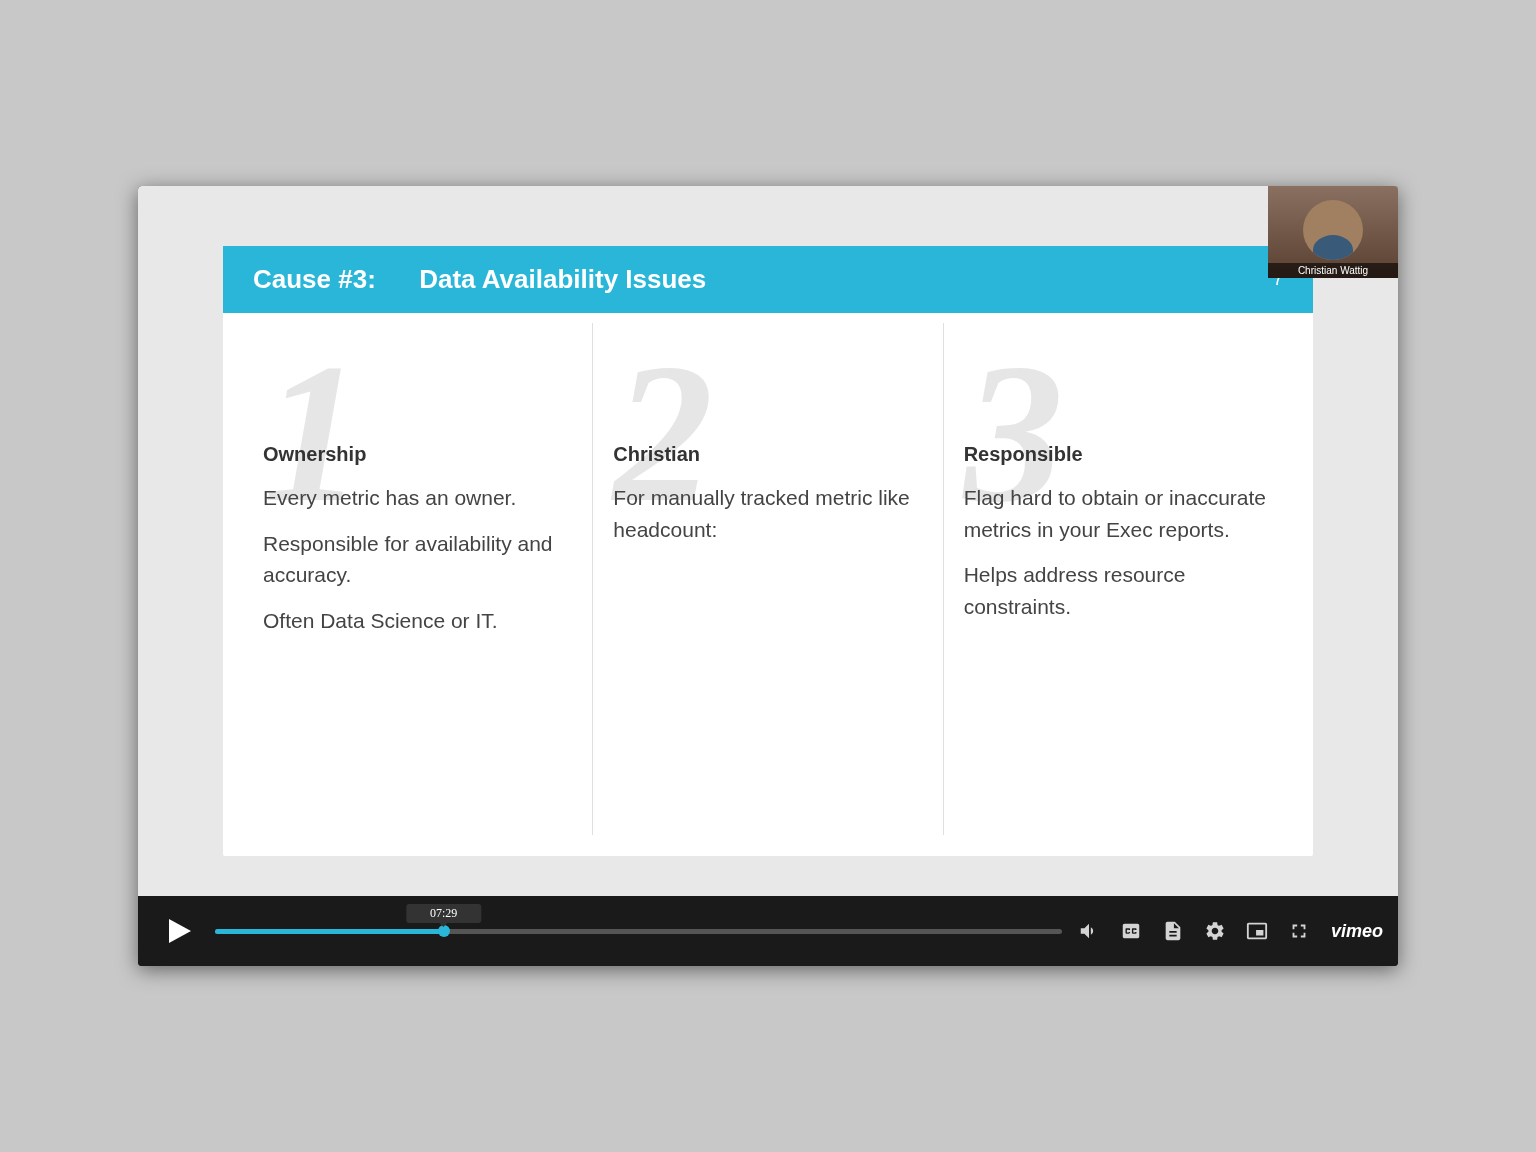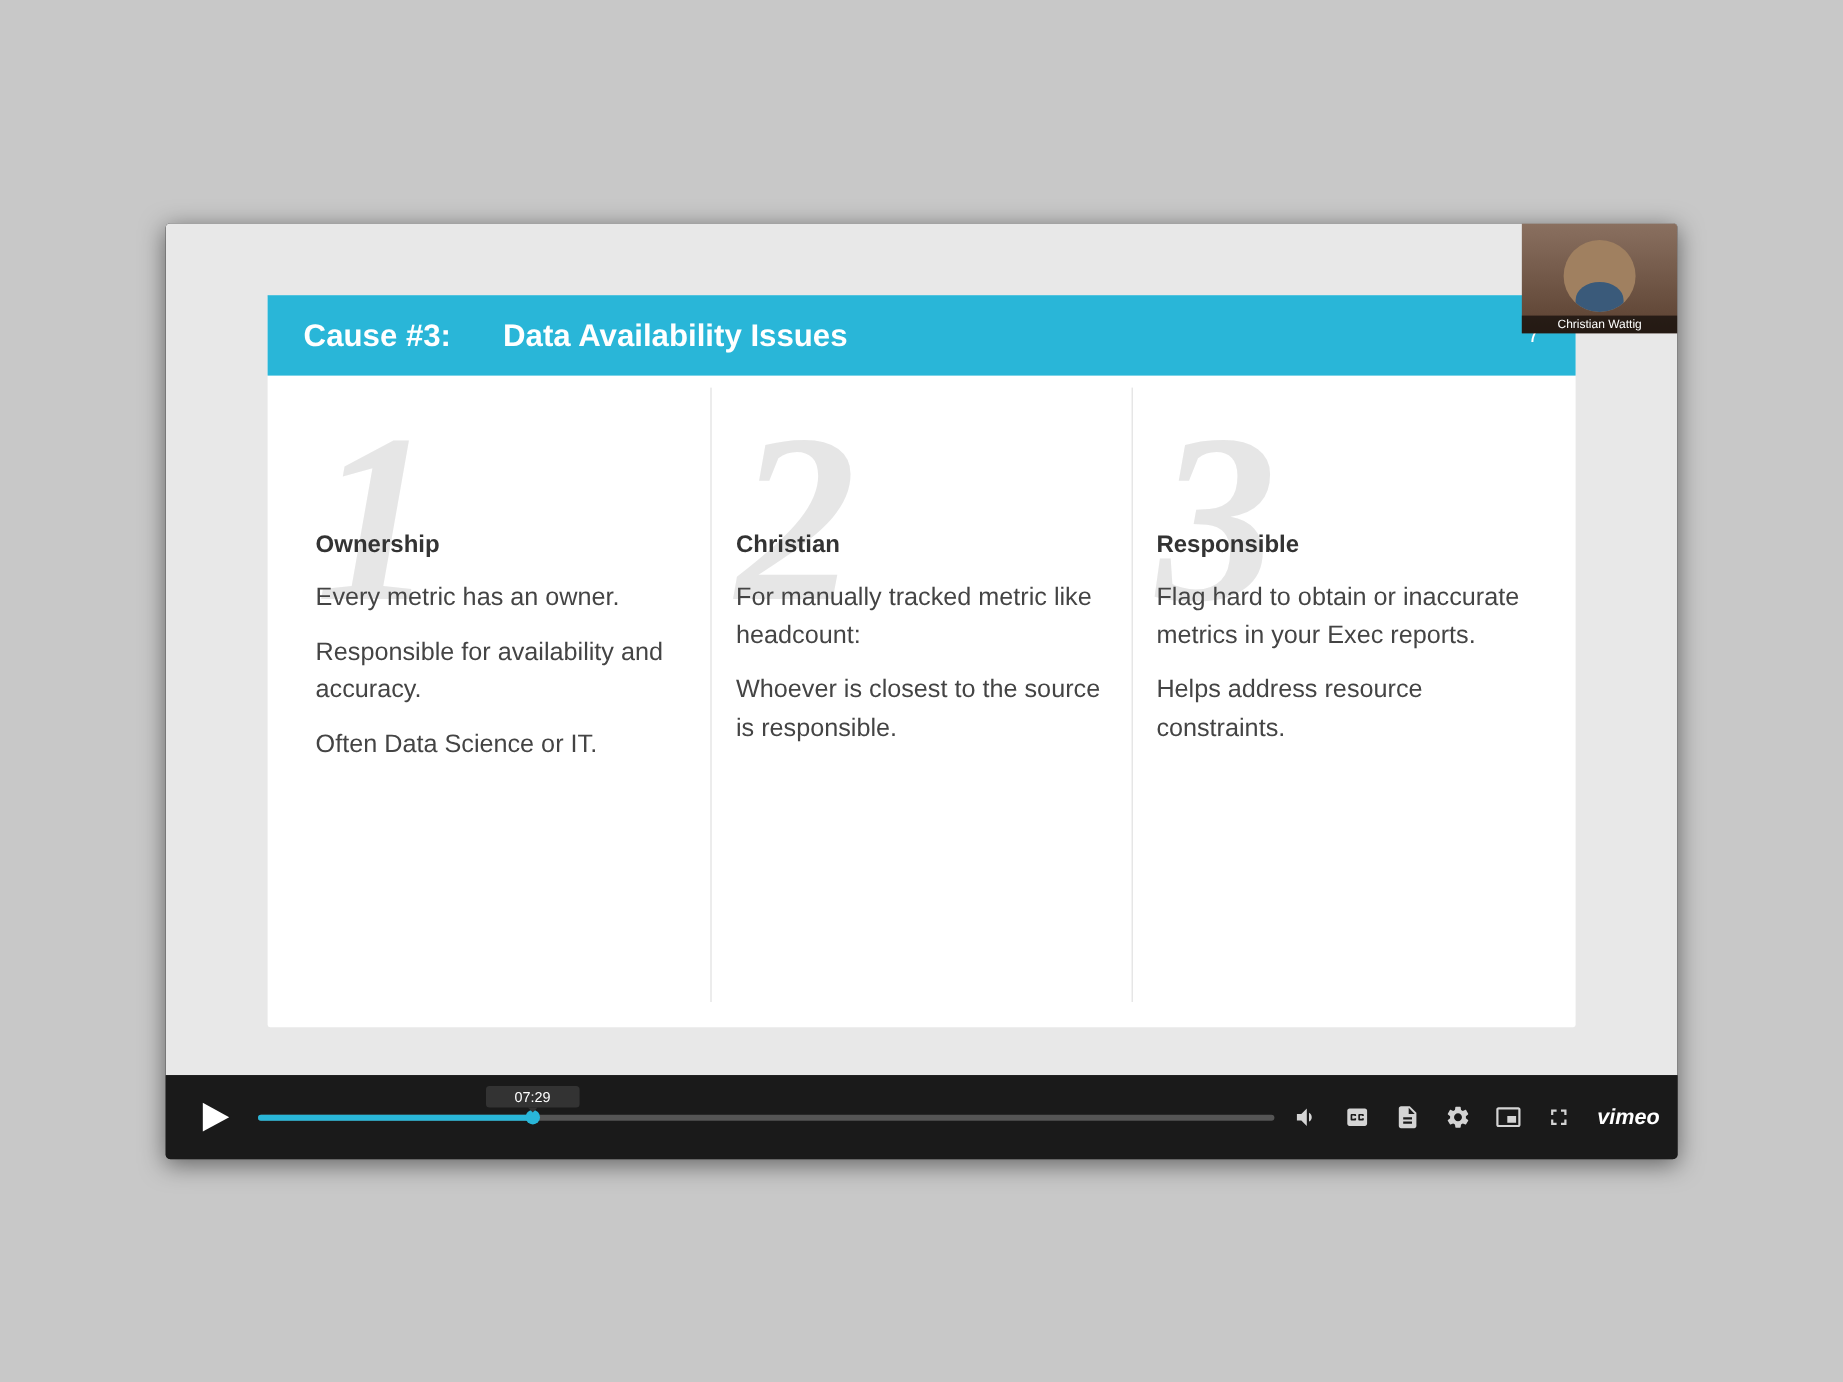--- a/index.html
+++ b/index.html
@@ -251,20 +251,21 @@
       position: absolute;
       bottom: 18px;
       left: 27%;
       transform: translateX(-50%);
       background: #333;
       color: white;
       font-size: 12px;
       padding: 2px 24px;
       border-radius: 3px;
       white-space: nowrap;
+      font-family: Liberation Serif, serif;
     }
     .time-tooltip::after {
       content: '';
       position: absolute;
       top: 100%;
       left: 50%;
       transform: translateX(-50%);
       border: 4px solid transparent;
       border-top-color: #333;
     }
@@ -335,21 +336,20 @@
             <p>Responsible for availability and accuracy.</p>
             <p>Often Data Science or IT.</p>
           </div>
         </div>
 
         <div class="column">
           <div class="watermark-number">2</div>
           <div class="column-title">Christian</div>
           <div class="column-text">
             <p>For manually tracked metric like headcount:</p>
-            <p>Whoever is closest to the source is responsible.</p>
           </div>
         </div>
 
         <div class="column">
           <div class="watermark-number">3</div>
           <div class="column-title">Responsible</div>
           <div class="column-text">
             <p>Flag hard to obtain or inaccurate metrics in your Exec reports.</p>
             <p>Helps address resource constraints.</p>
           </div>

